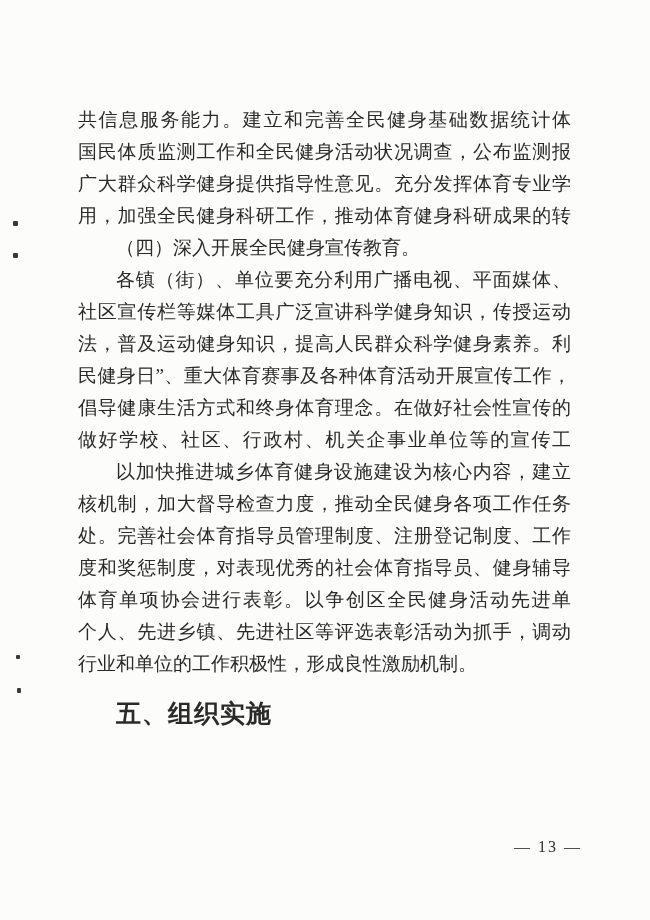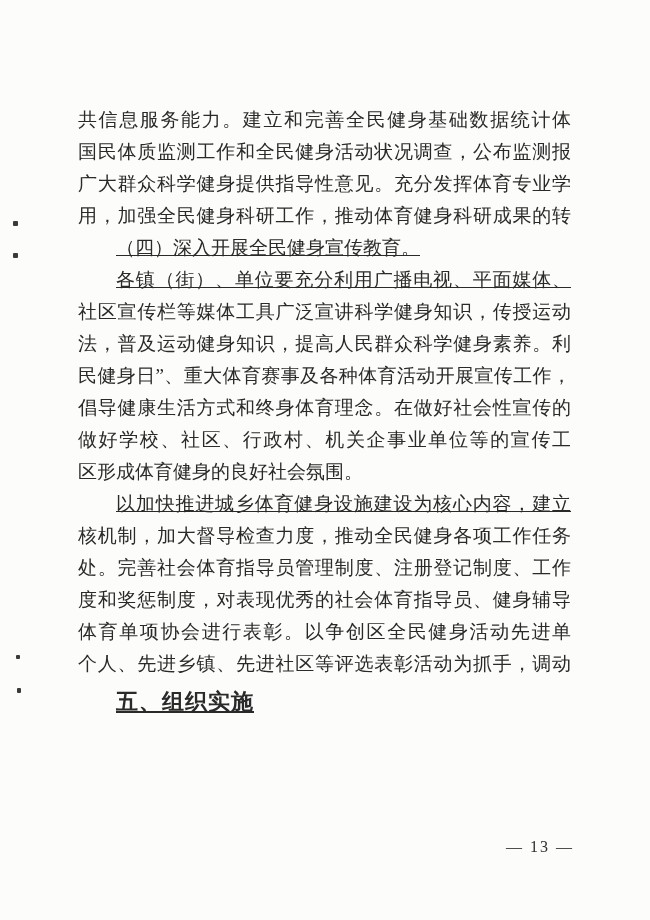--- a/index.html
+++ b/index.html
@@ -27,33 +27,32 @@
     text-align-last:justify;
     text-justify:inter-character;
     white-space:normal;
     overflow:hidden;
   }
   .line.end{
     text-align-last:left;
   }
   .line.indent{
     text-indent:38px;
-    text-decoration:underline;
   }
   .line.heading{
-    margin-top:6px;
+    margin-top:17px;
     font-family:"Liberation Sans","DejaVu Sans",sans-serif;
     font-weight:bold;
-    font-size:22px;
+    font-size:25px;
     text-align-last:left;
     letter-spacing:1px;
   }
   .page-number{
     position:absolute;
-    right:76px;top:838px;
+    right:68px;top:838px;
     font-size:16px;
     letter-spacing:2px;
     color:#2e2e2e;
     font-family:Liberation Serif, serif;
   }
   .speck{
     position:absolute;
     background:#3a3a3a;
     border-radius:1px;
   }
@@ -72,27 +71,27 @@
     <div class="line">国民体质监测工作和全民健身活动状况调查，公布监测报告，为</div>
     <div class="line">广大群众科学健身提供指导性意见。充分发挥体育专业学校的作</div>
     <div class="line">用，加强全民健身科研工作，推动体育健身科研成果的转化和应</div>
     <div class="line end indent">（四）深入开展全民健身宣传教育。</div>
     <div class="line indent">各镇（街）、单位要充分利用广播电视、平面媒体、互联网、</div>
     <div class="line">社区宣传栏等媒体工具广泛宣讲科学健身知识，传授运动健身方</div>
     <div class="line">法，普及运动健身知识，提高人民群众科学健身素养。利用“全</div>
     <div class="line">民健身日”、重大体育赛事及各种体育活动开展宣传工作，大力</div>
     <div class="line">倡导健康生活方式和终身体育理念。在做好社会性宣传的同时，</div>
     <div class="line">做好学校、社区、行政村、机关企事业单位等的宣传工作，在全</div>
-    <div class="line end">区形成体育健身的良好社会氛围。</div>
     <div class="line indent">以加快推进城乡体育健身设施建设为核心内容，建立目标考</div>
     <div class="line">核机制，加大督导检查力度，推动全民健身各项工作任务落到实</div>
     <div class="line">处。完善社会体育指导员管理制度、注册登记制度、工作考核制</div>
     <div class="line">度和奖惩制度，对表现优秀的社会体育指导员、健身辅导站点和</div>
     <div class="line">体育单项协会进行表彰。以争创区全民健身活动先进单位、先进</div>
     <div class="line">个人、先进乡镇、先进社区等评选表彰活动为抓手，调动社会各</div>
+    <div class="line end">行业和单位的工作积极性，形成良性激励机制。</div>
     <div class="line heading indent">五、组织实施</div>
   </div>
 
   <div class="page-number">— 13 —</div>
 
   <div class="speck s1"></div>
   <div class="speck s2"></div>
   <div class="speck s3"></div>
   <div class="speck s4"></div>
 

